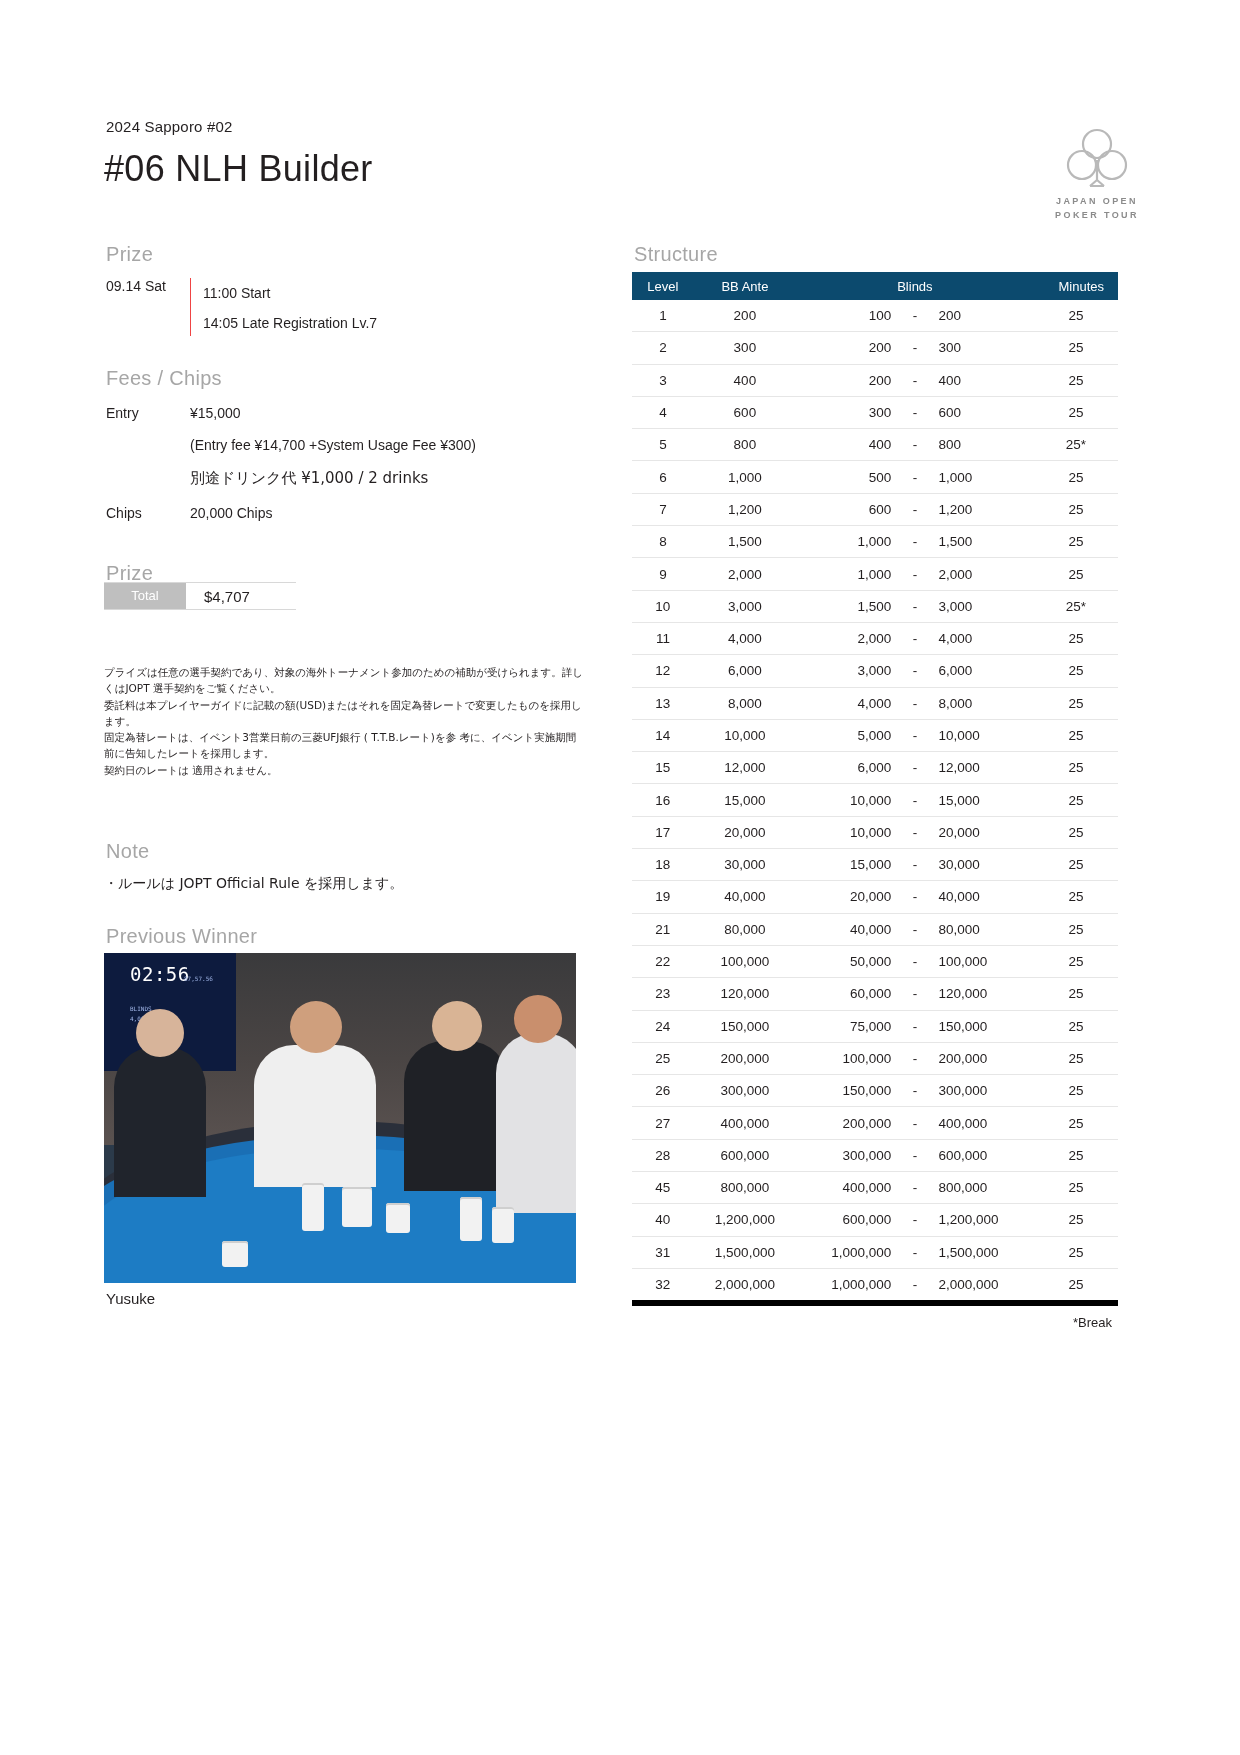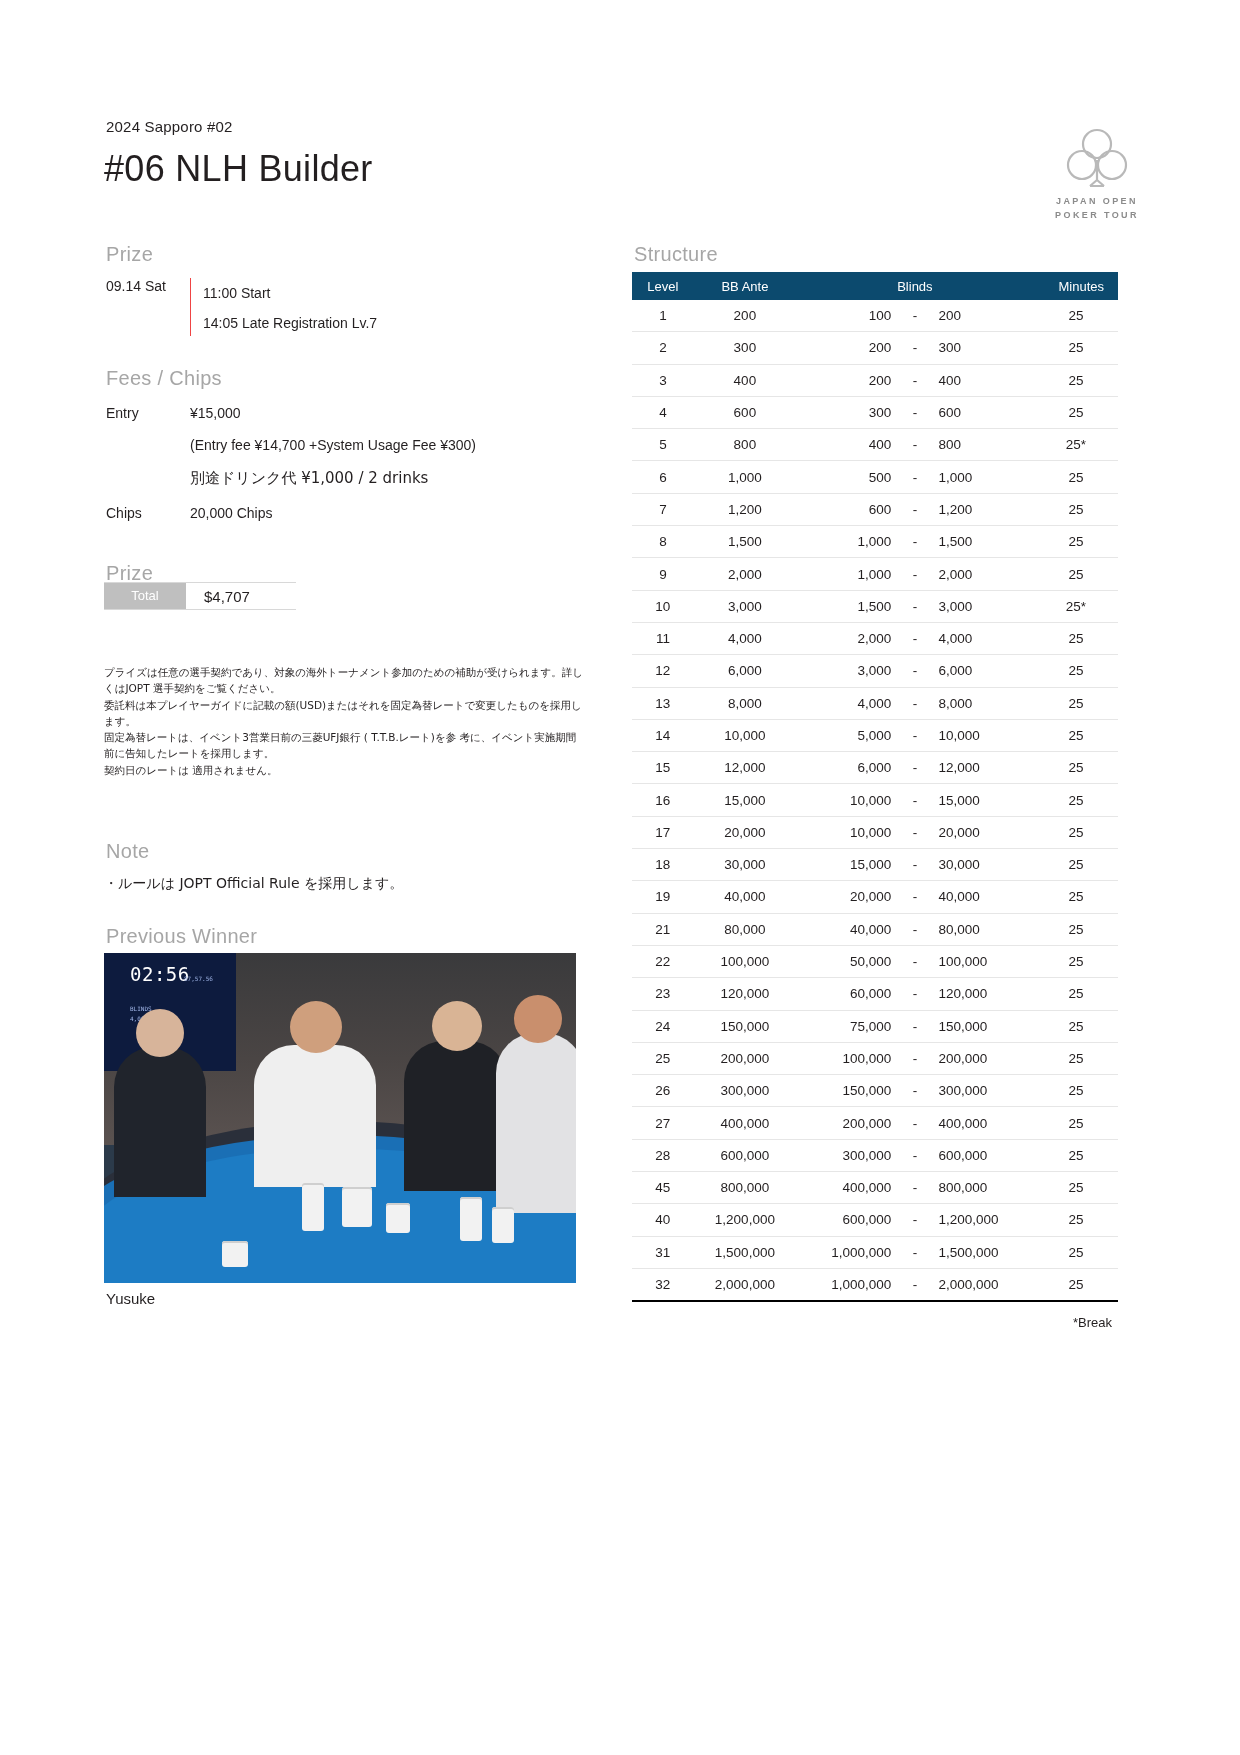--- a/index.html
+++ b/index.html
@@ -211,21 +211,21 @@
     font-size: 13px;
     height: 28px;
     padding: 0 8px;
   }
   .structure td {
     height: 31.3px;
     border-bottom: 1px solid #e6e6e6;
     padding: 0 8px;
     color: #231f20;
   }
-  .structure tr:last-child td { border-bottom: 2px solid #000000; }
+  .structure tr:last-child td { border-bottom: 6px solid #000000; }
   .c-level { width: 58px; text-align: center; }
   .c-ante  { width: 108px; text-align: center; }
   .c-sb    { width: 110px; text-align: right; }
   .c-dash  { width: 24px;  text-align: center; }
   .c-bb    { width: 110px; text-align: left; }
   .c-min   { width: 76px;  text-align: center; }
   th.c-blinds { text-align: center; }
   th.c-min { text-align: right; padding-right: 14px;}
   .break-note {
     position: absolute;

